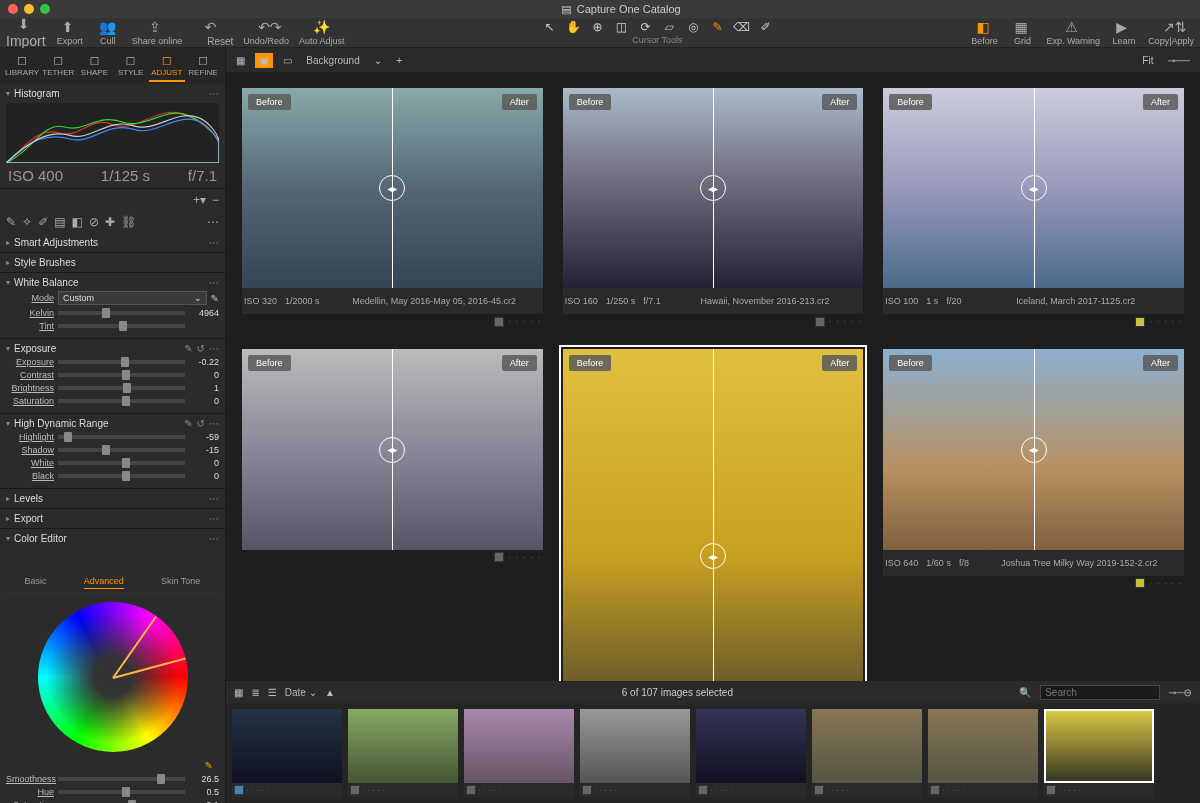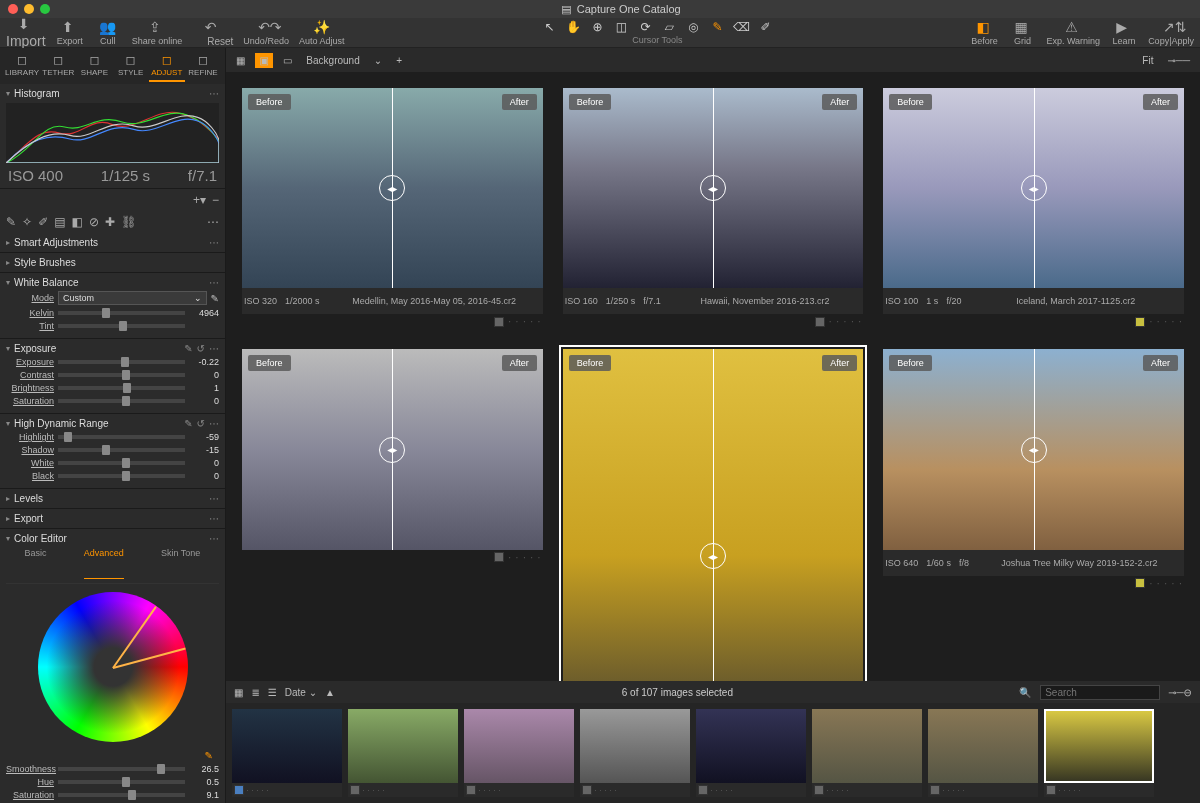--- a/index.html
+++ b/index.html
@@ -29,22 +29,22 @@
 .hist-info { display: flex; justify-content: space-between; font-size: 15px; color: #999; padding: 0 2px;}
 .row { display: flex; align-items: center; gap: 4px; margin: 3px 0; }
 .row label { width: 48px; text-align: right; font-size: 9px; color: #bbb; text-decoration: underline;}
 .slider-track { flex: 1; height: 4px; background: #444; position: relative; cursor: pointer;}
 .slider-thumb { position: absolute; top: -3px; width: 8px; height: 10px; background: #888; border-radius:1px;}
 .slider-val { width: 30px; text-align: right; font-size: 9px; color: #ddd;}
 .select { flex:1; background:#3a3a3a; border:1px solid #555; color:#ddd; font-size:9px; padding:1px 4px; cursor:pointer;}
 .tool-row { display:flex; gap:6px; padding:4px 6px; color:#aaa;}
 .tool-row span { cursor:pointer; font-size:12px;}
 .color-tabs { display:flex; justify-content:space-around; font-size:9px; padding:4px 0; border-bottom:1px solid #333;}
-.color-tabs span { cursor:pointer; color:#999;}
-.color-tabs span.active { color:#ff9500; border-bottom:1px solid #ff9500; padding-bottom:20px;}
+.color-tabs span { cursor:pointer; color:#999;margin-top:28px;}
+.color-tabs span.active { color:#ff9500; border-bottom:1px solid #ff9500; padding-bottom:2px;}
 .color-wheel { width:150px; height:150px; margin:8px auto; position:relative;}
 .wheel-ring { width:100%; height:100%; border-radius:50%; background: conic-gradient(from 90deg, #f00,#ff0,#0f0,#0ff,#00f,#f0f,#f00); position:relative;}
 .wheel-inner { position:absolute; inset:8px; border-radius:50%; background: radial-gradient(circle, #333 20%, transparent 70%);}
 .wedge { position:absolute; left:50%; top:50%; width:50%; height:2px; background:#ffb347; transform-origin:left center;}
 .dh-head { display:flex; font-size:9px; color:#999;}
 .dh-head span { flex:1; text-align:center;}
 .dh-vals { display:flex; background:#222; padding:2px;}
 .content { flex: 1; display: flex; flex-direction: column; background: #1e1e1e; min-width:0;}
 .view-bar { height: 24px; background: #2a2a2a; display: flex; align-items: center; padding: 0 6px; gap: 6px; font-size: 10px;}
 .view-bar .spacer { flex: 1;}

